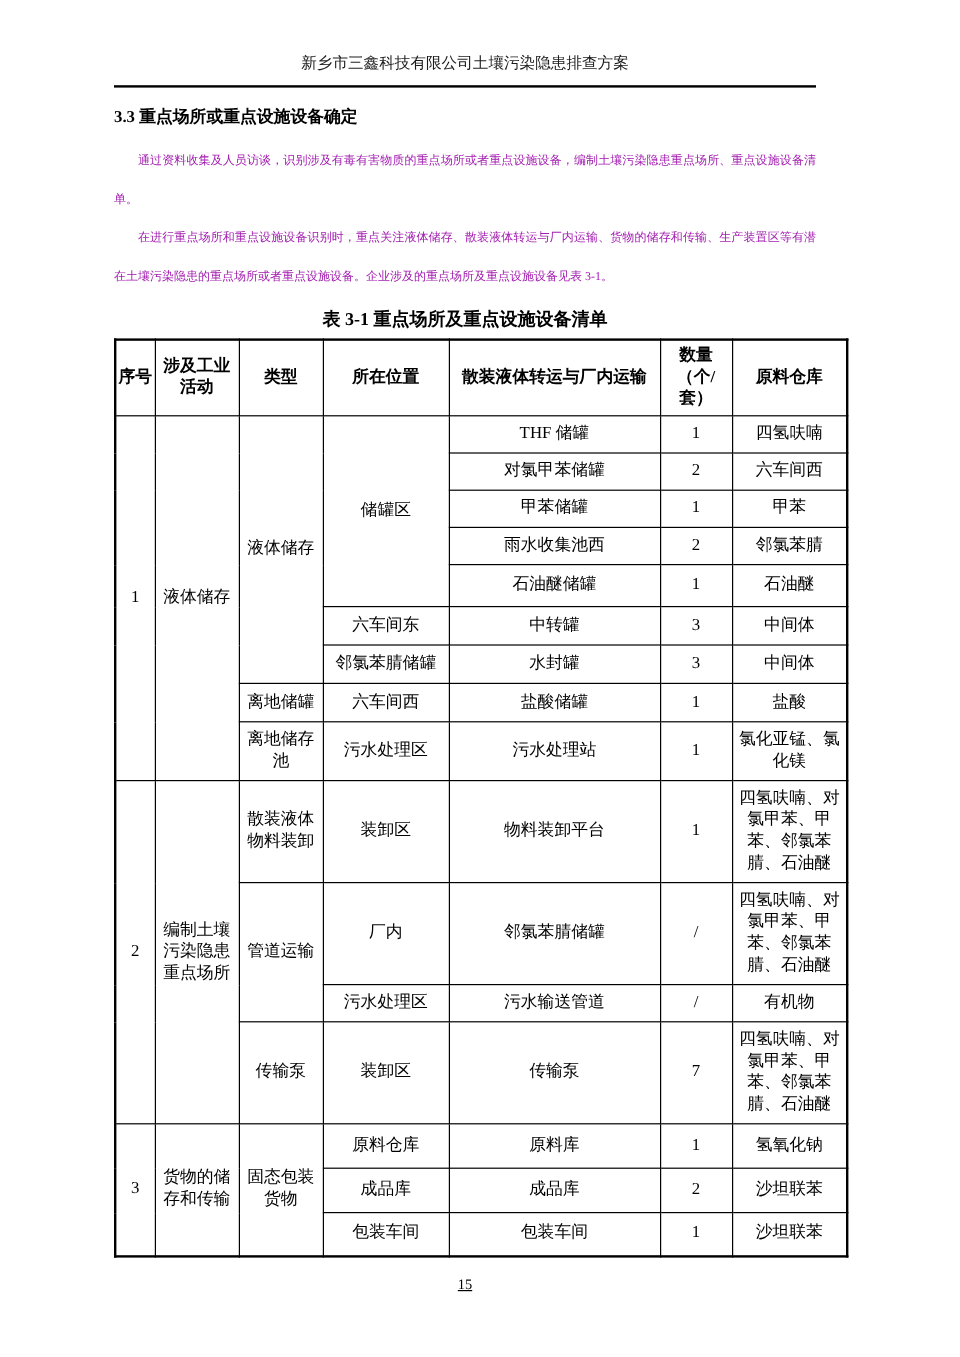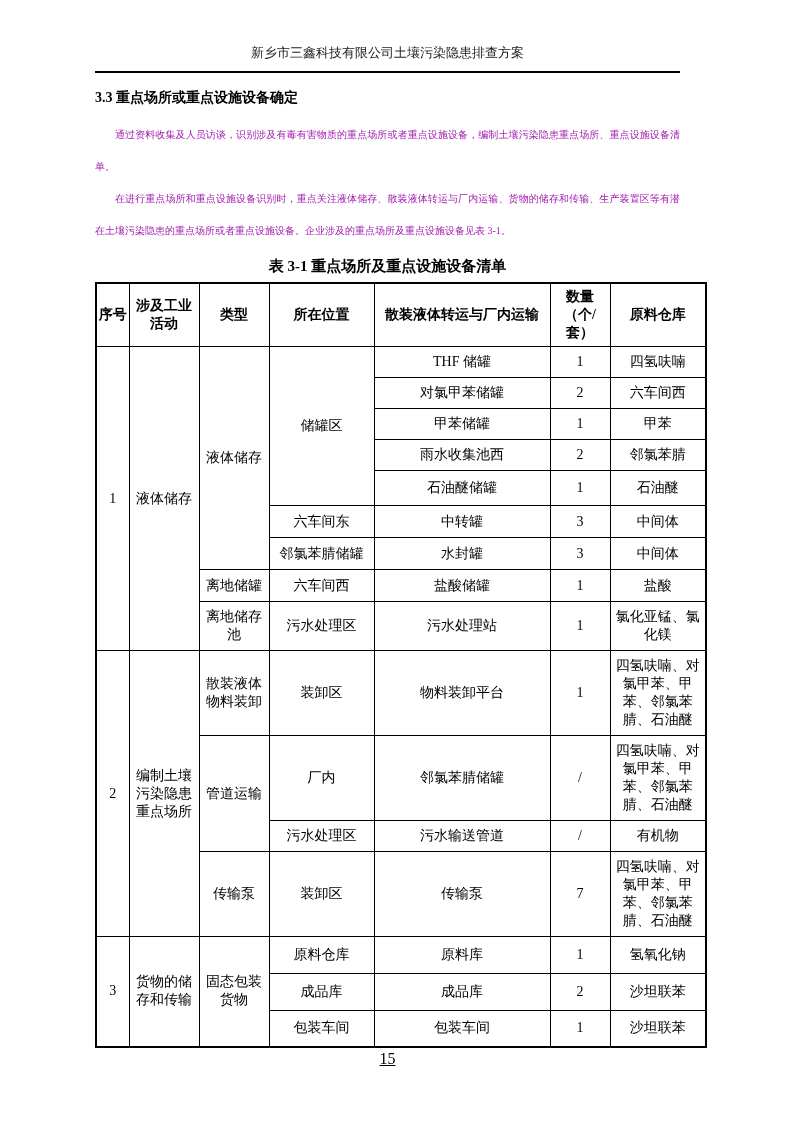--- a/index.html
+++ b/index.html
@@ -26,21 +26,21 @@
   table.doc-table {
     width:610px; border-collapse:collapse; border:2px solid #000;
     table-layout:fixed;
   }
   .doc-table th, .doc-table td {
     border:1px solid #000; text-align:center; vertical-align:middle;
     font-size:14px; line-height:18px; padding:6px 2px;
     word-break:break-all; overflow:hidden;
   }
   .doc-table th { font-weight:bold; white-space:pre-line; padding:4px 1px; }
-  .page-footer { text-align:center; font-size:16px; margin-top:2px;text-decoration:underline; }
+  .page-footer { text-align:center; font-size:12px; margin-top:15px;text-decoration:underline; }
 </style>
 </head>
 <body>
 
 <div class="page">
 
   <div class="doc-header">
     <span>新乡市三鑫科技有限公司土壤污染隐患排查方案</span>
   </div>
 

